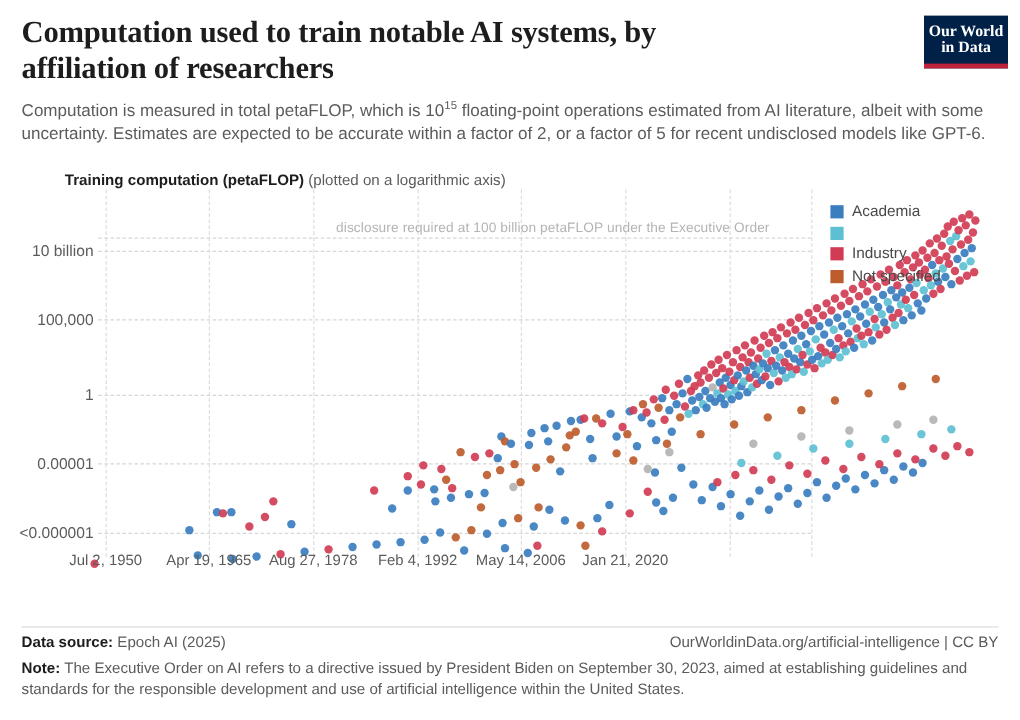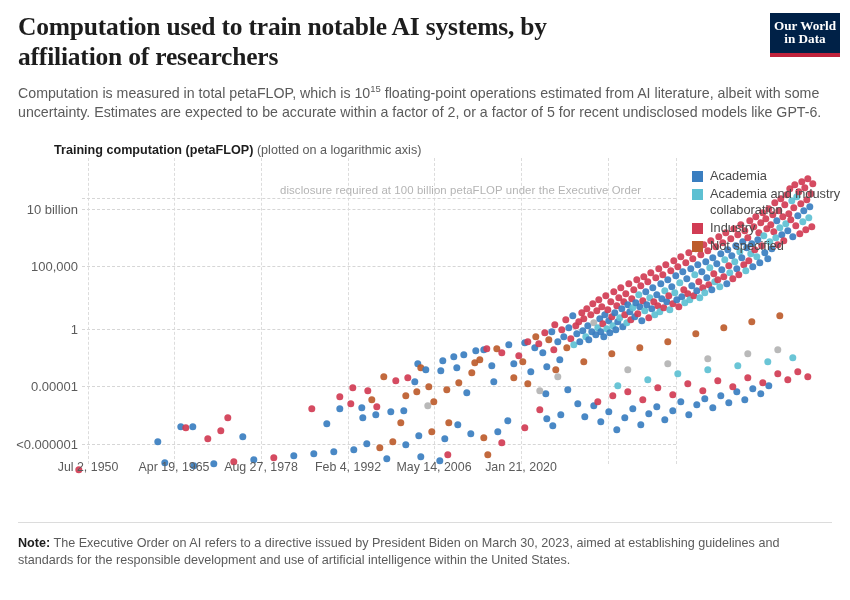--- a/index.html
+++ b/index.html
@@ -676,35 +676,38 @@
       <div class="xtick" style="left: 521px;">Jan 21, 2020</div>
     </div>
 
   <div class="legend" id="legend">
       <div class="legend-item">
         <span class="legend-swatch" style="background: rgb(58, 126, 192);"></span>
         <span class="legend-label">Academia</span>
       </div>
       <div class="legend-item">
         <span class="legend-swatch" style="background: rgb(93, 192, 210);"></span>
-        <span class="legend-label">Academia and industry collaboration</span>
       </div>
       <div class="legend-item">
         <span class="legend-swatch" style="background: rgb(209, 60, 84);"></span>
         <span class="legend-label">Industry</span>
       </div>
       <div class="legend-item">
         <span class="legend-swatch" style="background: rgb(189, 92, 44);"></span>
         <span class="legend-label">Not specified</span>
       </div>
     </div>
 
   <div class="footer-rule"></div>
   <div class="footer">
-    <div class="footer-note"><b>Note:</b><span> The Executive Order on AI refers to a directive issued by President Biden on March 30, 2023, aimed at establishing guidelines and standards for the responsible development and use of artificial intelligence within the United States.</span></div>
+    <div class="footer-row">
+      <div><b>Data source:</b><span> Epoch AI (2025)</span></div>
+      <a class="footer-link" href="#">OurWorldinData.org/artificial-intelligence | CC BY</a>
+    </div>
+    <div class="footer-note"><b>Note:</b><span> The Executive Order on AI refers to a directive issued by President Biden on September 30, 2023, aimed at establishing guidelines and standards for the responsible development and use of artificial intelligence within the United States.</span></div>
   </div>
 
 <div class="ytick" style="top: 209px;">10 billion</div>
     <div class="ytick" style="top: 266px;">100,000</div>
     <div class="ytick" style="top: 329px;">1</div>
     <div class="ytick" style="top: 386px;">0.00001</div>
     <div class="ytick" style="top: 444px;">&lt;0.000001</div>
   </div>
 
 </body></html>

